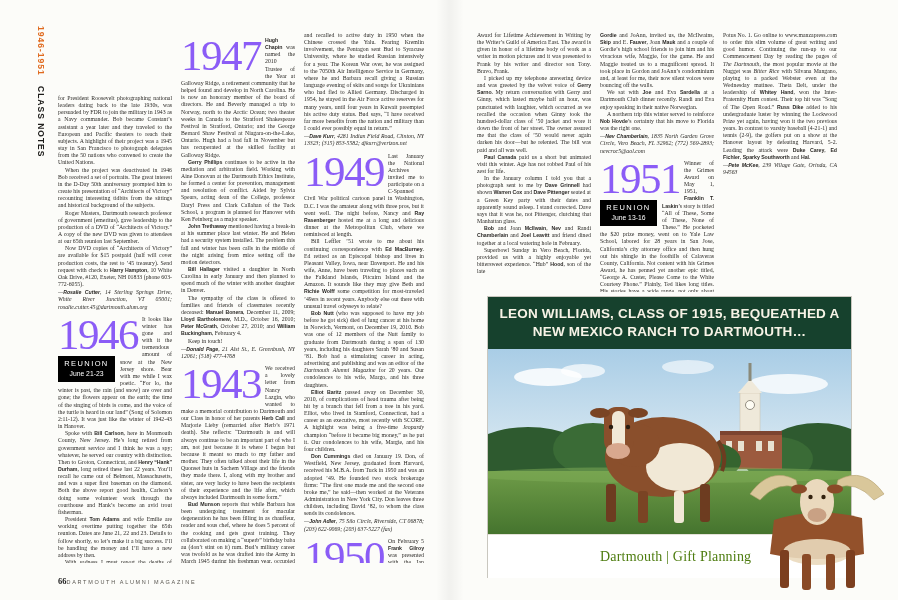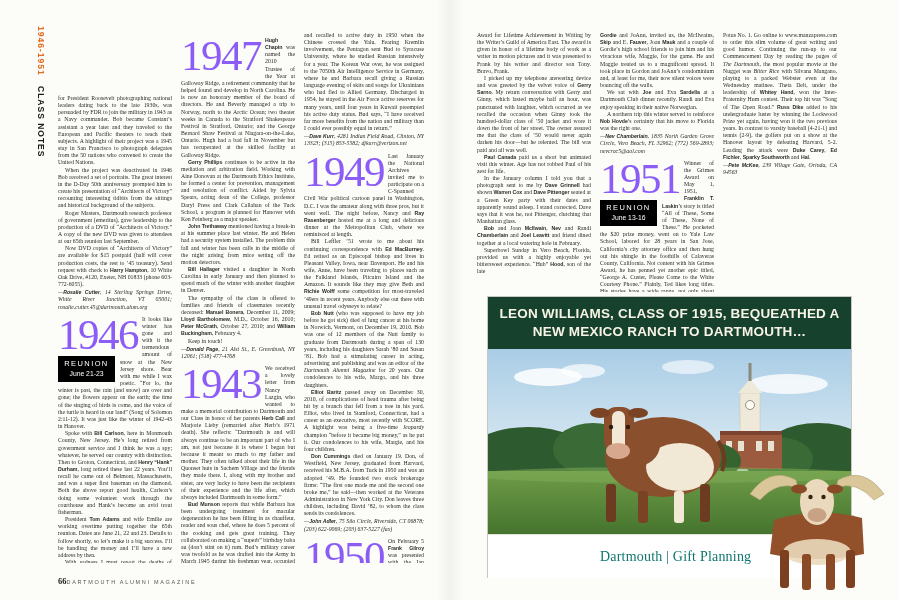--- a/index.html
+++ b/index.html
@@ -33,21 +33,21 @@
   .footR .mag{font-family:"Liberation Sans",sans-serif;font-size:5.5px;letter-spacing:1.7px;color:#5a5751}
   .footR .pg{font-weight:bold;font-size:8.5px;color:#222}
   
   .ad{position:absolute;left:487px;top:296px;width:365px;height:282px;border:1px solid #c9c7bf;background:#fff}
   .ad-banner{height:52px;background:#16412d;display:flex;flex-direction:column;justify-content:center;align-items:center}
   .ad-banner .hl{color:#f7f3e6;font-family:"Liberation Sans",sans-serif;font-weight:bold;
                  font-size:13.5px;letter-spacing:.2px;line-height:1.3;white-space:nowrap}
   .ad-photo{height:185px;position:relative;overflow:hidden}
   .ad-photo svg{display:block}
   .ad-bar{height:44px;display:flex;align-items:center;border-top:1px solid #e4e1d8;background:#fff}
-  .brand{color:#0f766e;font-size:14px;margin-left:112px;letter-spacing:.2px}
+  .brand{color:#4d7c0f;font-size:14px;margin-left:112px;letter-spacing:.2px}
   .chev{margin-left:auto;margin-right:16px;color:#b9a25f;font-family:"Liberation Sans",sans-serif;
         font-weight:bold;font-size:12px;letter-spacing:1px}
   .longhorn{position:absolute;left:742px;top:458px;width:150px;height:134px;z-index:6}
 </style>
 </head>
 <body>
 
 <div class="spread">
   <div class="fold"></div>
 

